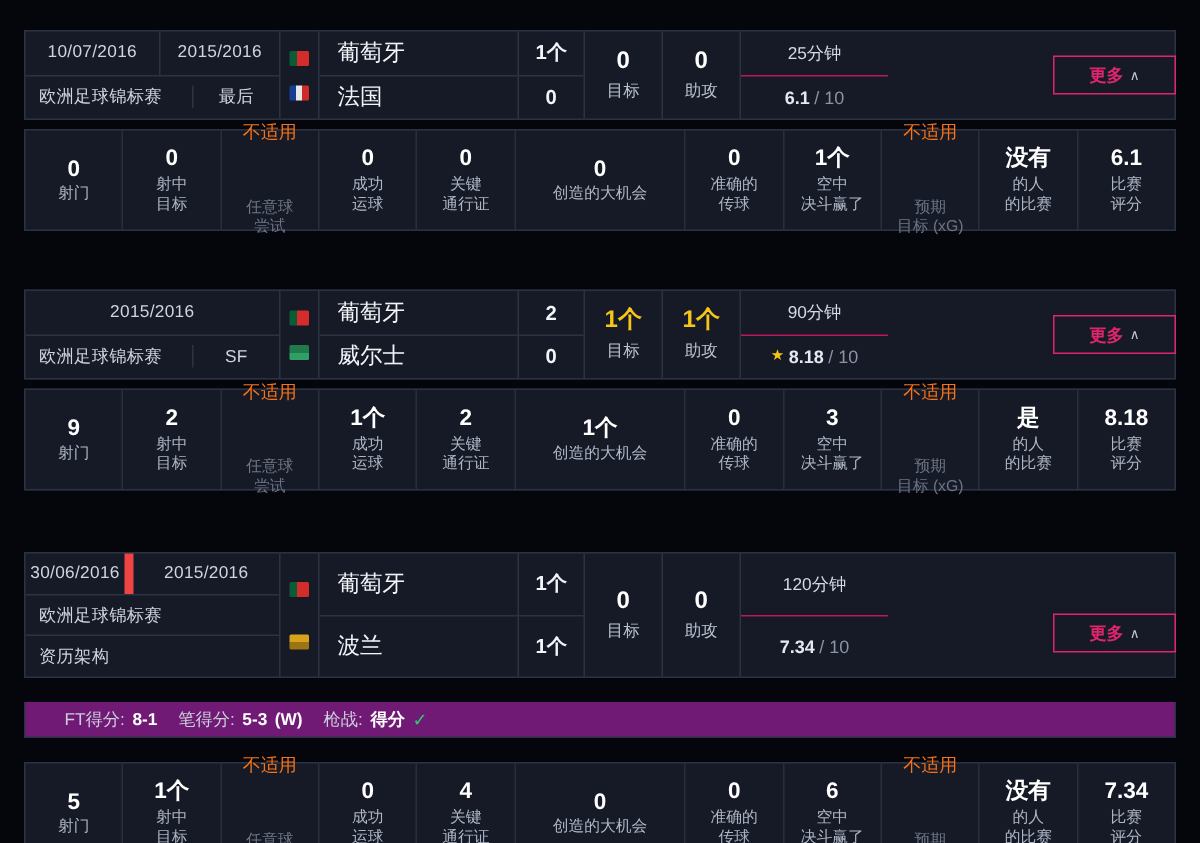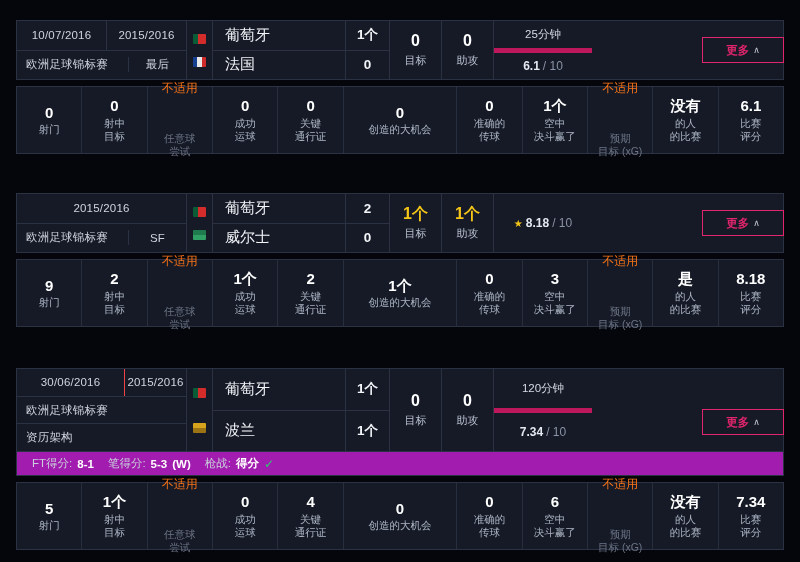--- a/index.html
+++ b/index.html
@@ -32,21 +32,21 @@
   .colA .bot{flex:1;display:flex;align-items:center;}
   .colA .cell{display:flex;align-items:center;justify-content:center;font-size:11.5px;color:#cfd4e0;letter-spacing:.2px;}
   .colA .top .c1{width:90px;border-right:1px solid #2b3243;box-sizing:border-box;}
   .colA .top .c2{flex:1;}
   .colA .bot .c1{width:112px;border-right:1px solid #2b3243;box-sizing:border-box;justify-content:flex-start;padding-left:9px;}
   .colA .bot .c2{flex:1;}
 
   
   .colA.three .l{flex:1;display:flex;border-bottom:1px solid #2b3243;}
   .colA.three .l:last-child{border-bottom:none;}
-  .colA.three .l .c1{width:108px;border-right:1px solid #ef4444;box-sizing:border-box;}
+  .colA.three .l .c1{width:72px;border-right:6px solid #ef4444;box-sizing:border-box;}
   .colA.three .l .c2{flex:1;}
   .colA.three .l.full .c1{width:100%;border-right:none;justify-content:flex-start;padding-left:9px;box-sizing:border-box;}
 
   .colFlag{width:26px;display:flex;flex-direction:column;align-items:center;justify-content:space-around;
            border-right:1px solid #2b3243;box-sizing:border-box;padding:6px 0;}
   .flag{width:13px;height:10px;display:block;border-radius:1px;}
   .flag.por{background:linear-gradient(90deg,#0a5c36 0 38%,#d42b2b 38% 100%);}
   .flag.fra{background:linear-gradient(90deg,#16408f 0 33%,#e8e8e8 33% 66%,#cf2b2b 66% 100%);}
   .flag.wal{background:linear-gradient(180deg,#1f7a4d 0 50%,#2f9f66 50% 100%);}
   .flag.pol{background:linear-gradient(180deg,#d8a31c 0 50%,#9c7414 50% 100%);}
@@ -58,21 +58,21 @@
   .teamscore{width:44px;text-align:center;font-size:13.5px;font-weight:bold;color:#f2f4f8;border-left:1px solid #2b3243;
              height:100%;display:flex;align-items:center;justify-content:center;box-sizing:border-box;}
 
   .statBox{width:52px;display:flex;flex-direction:column;align-items:center;justify-content:center;
            border-right:1px solid #2b3243;box-sizing:border-box;}
   .statBox .v{font-size:16px;font-weight:bold;color:#ffffff;line-height:1.1;}
   .statBox .v.gold{color:#f5c518;}
   .statBox .lb{font-size:11px;color:#b9c0cf;margin-top:3px;}
 
   .colTime{width:98px;display:flex;flex-direction:column;}
-  .colTime .t{flex:1;display:flex;align-items:center;justify-content:center;font-size:11.5px;color:#d6dae4;border-bottom:5px solid #be185d;}
+  .colTime .t{flex:1;display:flex;align-items:center;justify-content:center;font-size:11.5px;color:#d6dae4;border-bottom:1px solid #be185d;}
   .colTime .r{flex:1;display:flex;align-items:center;justify-content:center;font-size:12px;color:#e4e8f0;gap:3px;}
   .colTime .r b{font-weight:bold;}
   .colTime .r .den{color:#8b93a6;font-weight:normal;}
   .star{color:#f5c518;font-size:10px;}
 
   
   .events{position:absolute;left:575px;top:0;height:100%;display:flex;flex-direction:column;justify-content:center;gap:11px;}
   .events div{font-size:11.5px;color:#cbb54a;}
 
   
@@ -82,23 +82,23 @@
     border:1px solid #e0256c;
     background:transparent;
     display:flex;align-items:center;justify-content:center;gap:4px;
     font-size:11.5px;color:#e0256c;font-weight:bold;cursor:pointer;
     box-sizing:border-box;
   }
   .more .chev{font-size:9px;font-weight:normal;color:#c4c9d4;}
 
   
   .ftline{
-    margin:0 16px;height:24px;
-    background:#a21caf;border:1px solid #2b3243;border-top:none;
-    display:flex;align-items:center;gap:14px;padding-left:15px;box-sizing:border-box;
+    margin:16px 16px;height:24px;
+    background:#701a75;border:1px solid #2b3243;border-top:none;
+    display:flex;align-items:center;gap:14px;padding-left:26px;box-sizing:border-box;
     font-size:11.5px;color:#c9cfdb;
   }
   .ftline b{color:#ffffff;}
   .ftline .seg{display:flex;gap:5px;align-items:center;}
   .tick{color:#2ecc71;font-size:12px;font-weight:bold;}
 
   
   .stats{
     margin:6px 16px 0 16px;height:68px;
     background:#151a26;border:1px solid #2b3243;
@@ -248,20 +248,21 @@
         </div>
         <div class="statBox">
           <div class="v gold">1个</div>
           <div class="lb">目标</div>
         </div>
         <div class="statBox">
           <div class="v gold">1个</div>
           <div class="lb">助攻</div>
         </div>
         <div class="colTime">
+          <div class="t">90分钟</div>
           <div class="r">
             <span class="star">★</span>
             <b>8.18</b>
             <span class="den">/ 10</span>
           </div>
         </div>
       </div>
       <div class="more" style="top: 17px;">
         <span>更多</span>
         <span class="chev">∧</span>

